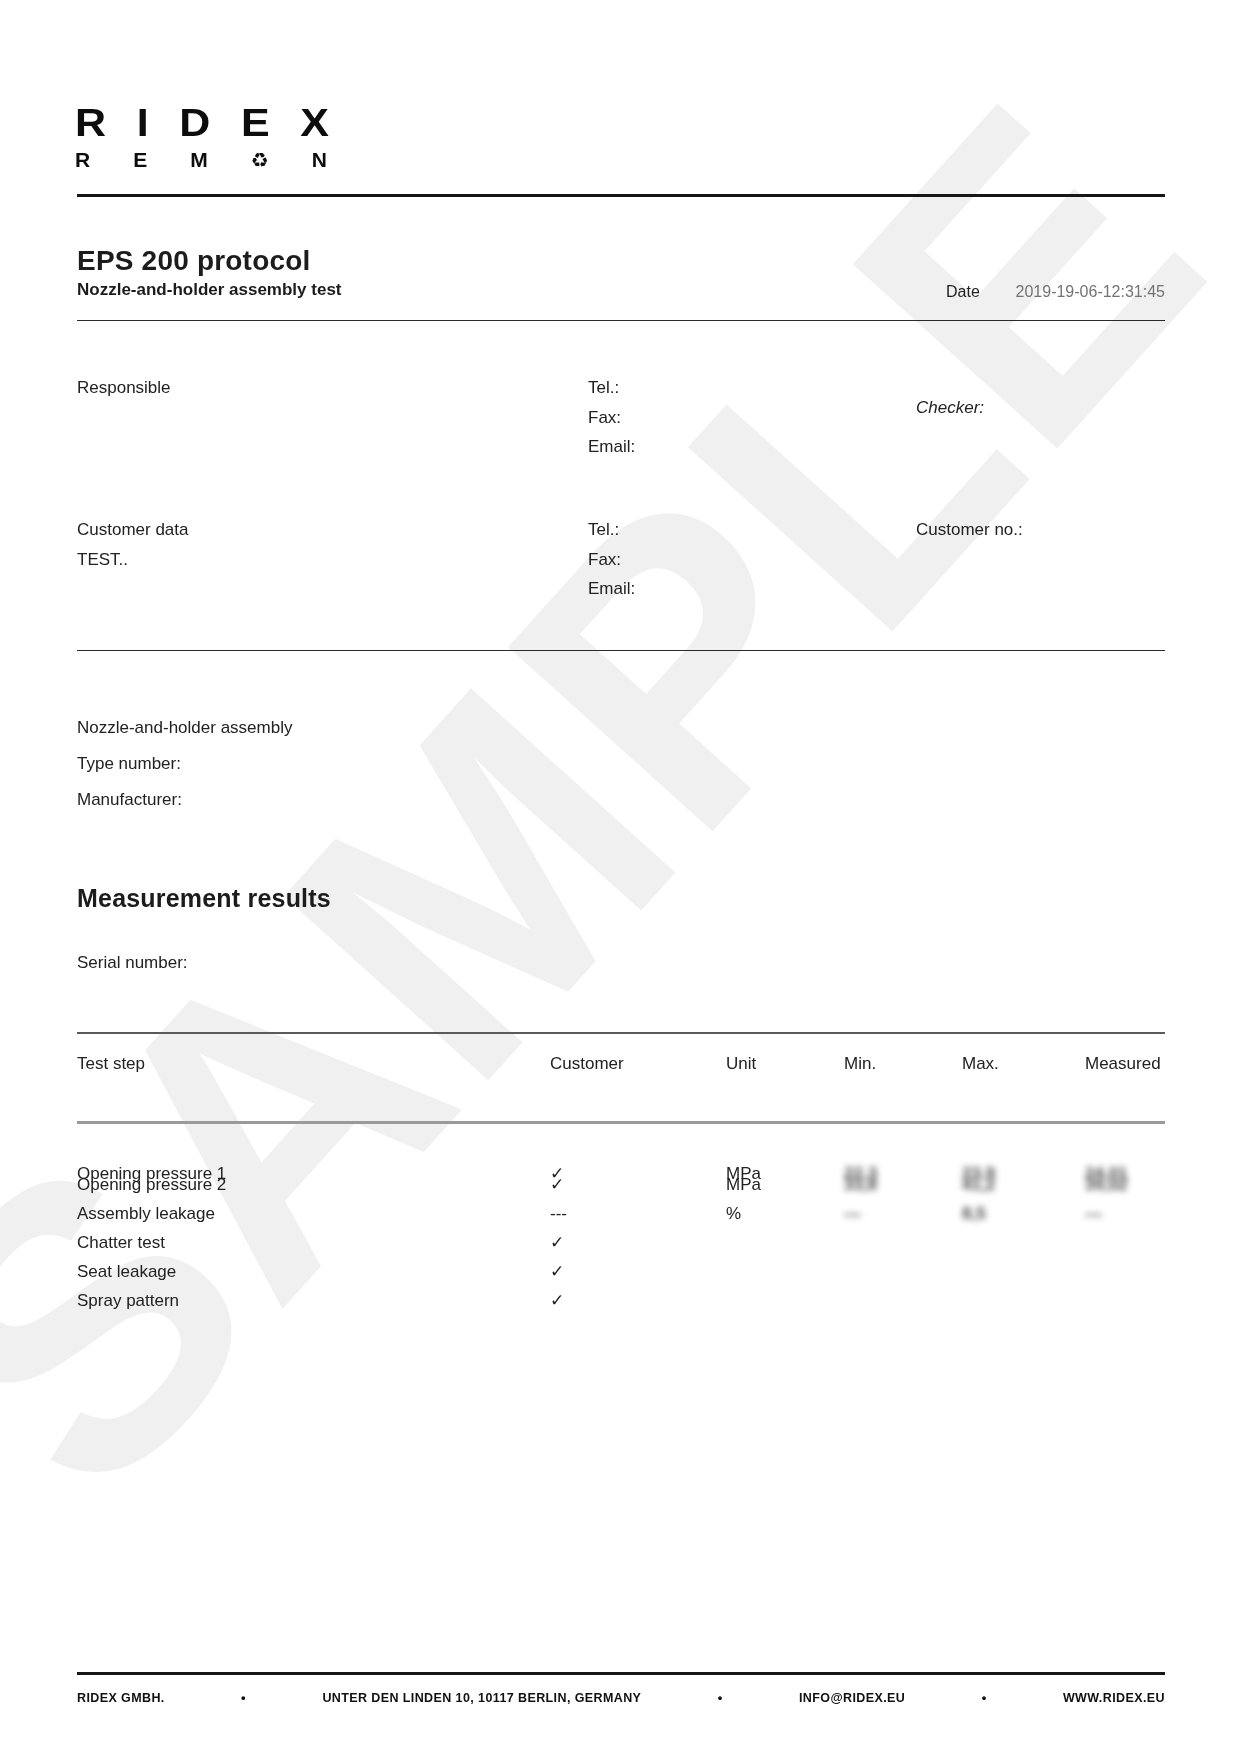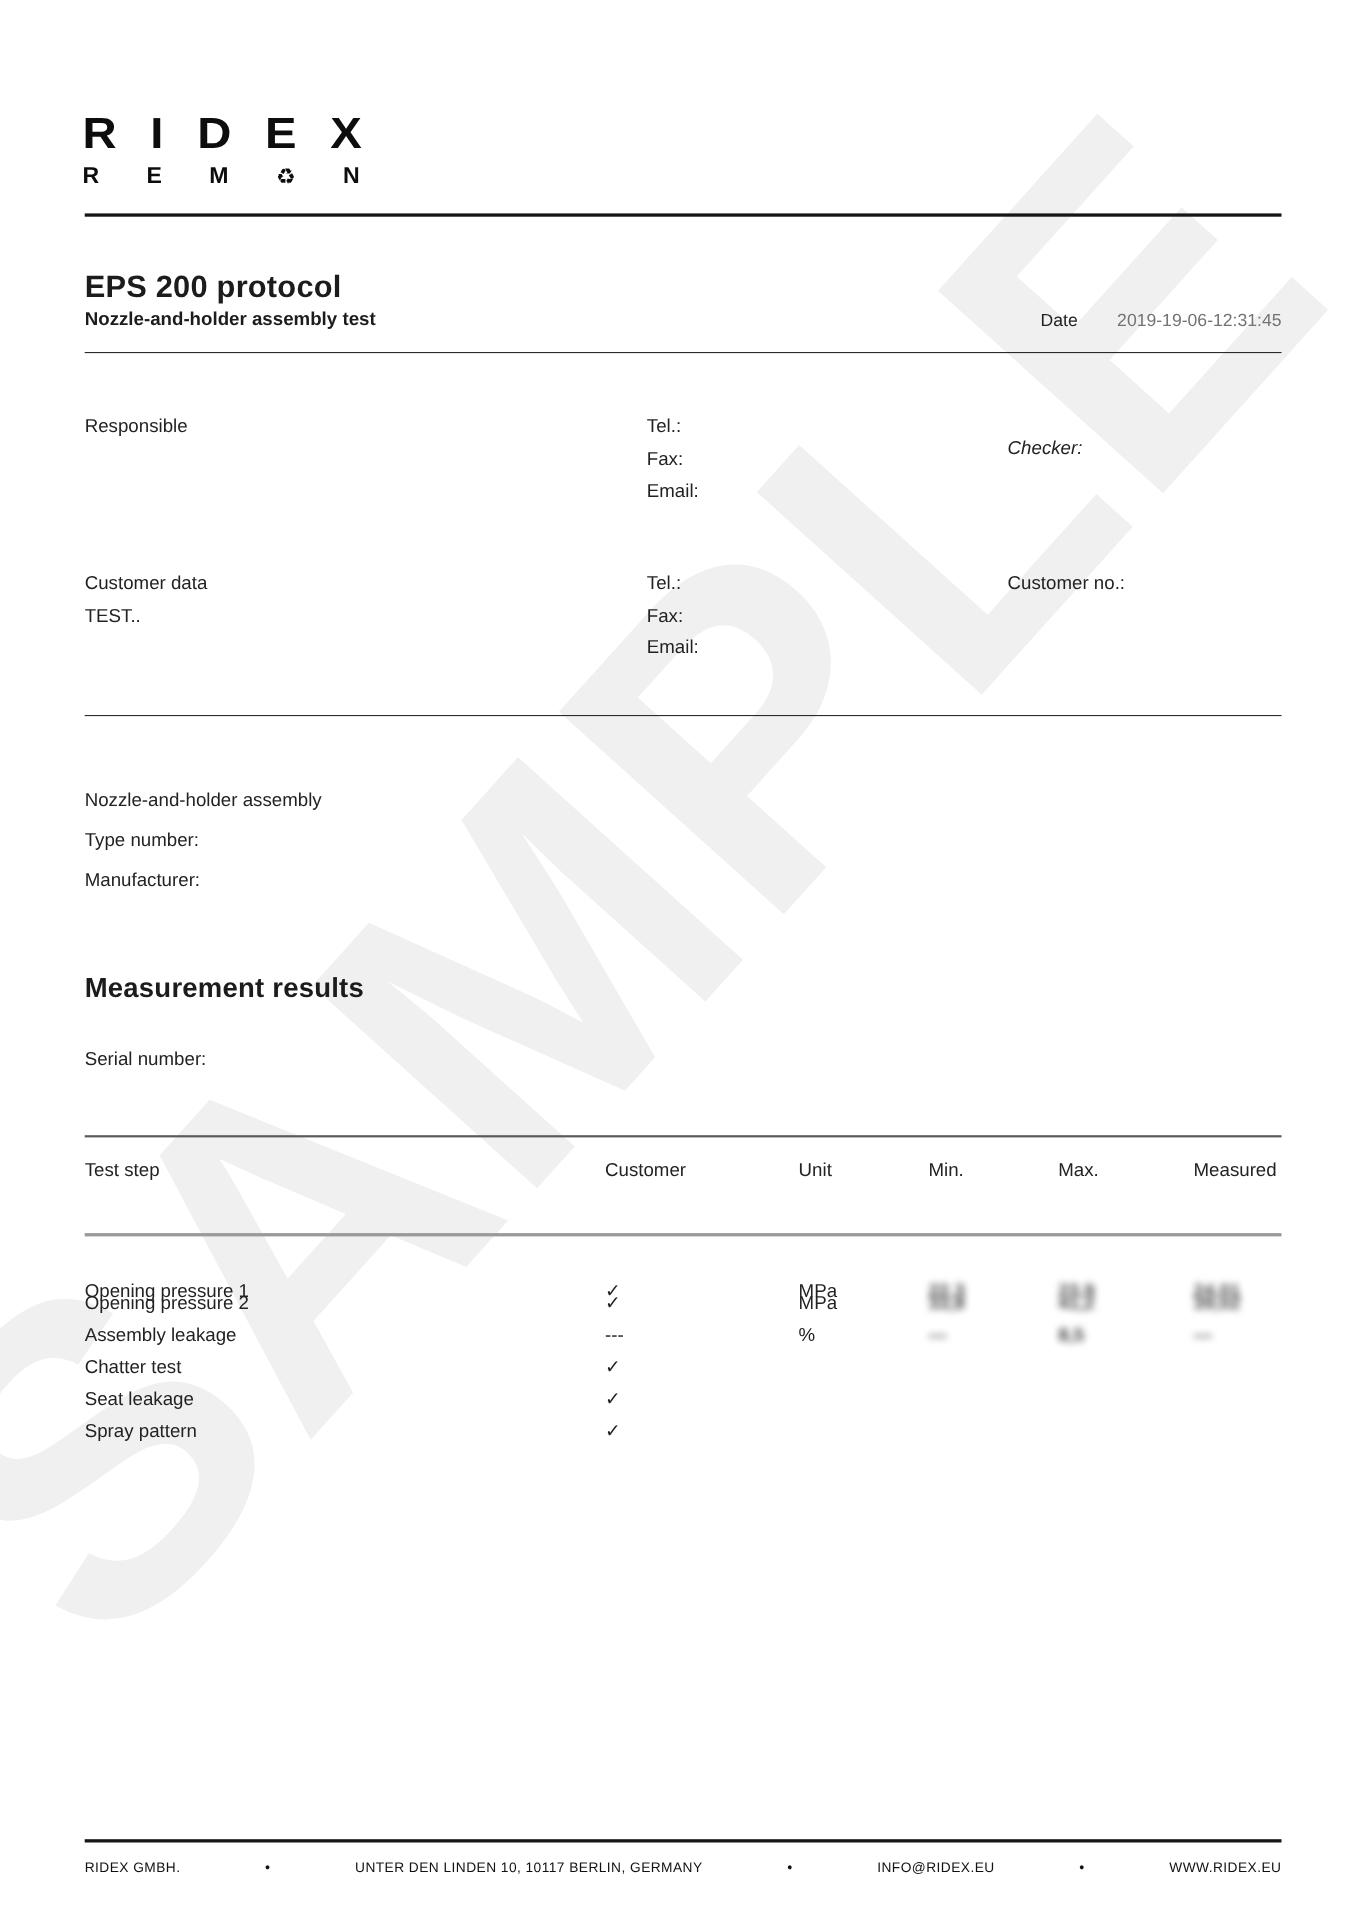--- a/index.html
+++ b/index.html
@@ -68,21 +68,21 @@
   .col2{left:473px;}
   .col3{left:649px;}
   .col4{left:767px;}
   .col5{left:885px;}
   .col6{left:1008px;}
   .blurval{filter:blur(3.2px);font-weight:bold;color:#4a4a4a;}
 
   .footer{
     left:77px;top:1690px;width:1088px;
     display:flex;justify-content:space-between;align-items:flex-end;
-    font-size:12.5px;font-weight:normal;letter-spacing:.4px;color:#111;
+    font-size:12.5px;font-weight:bold;letter-spacing:.4px;color:#111;
     white-space:nowrap;
   }
   .footer .dot{font-size:13px;}
 </style>
 </head>
 <body>
 
 <div class="page">
 
   <div class="watermark">SAMPLE</div>

